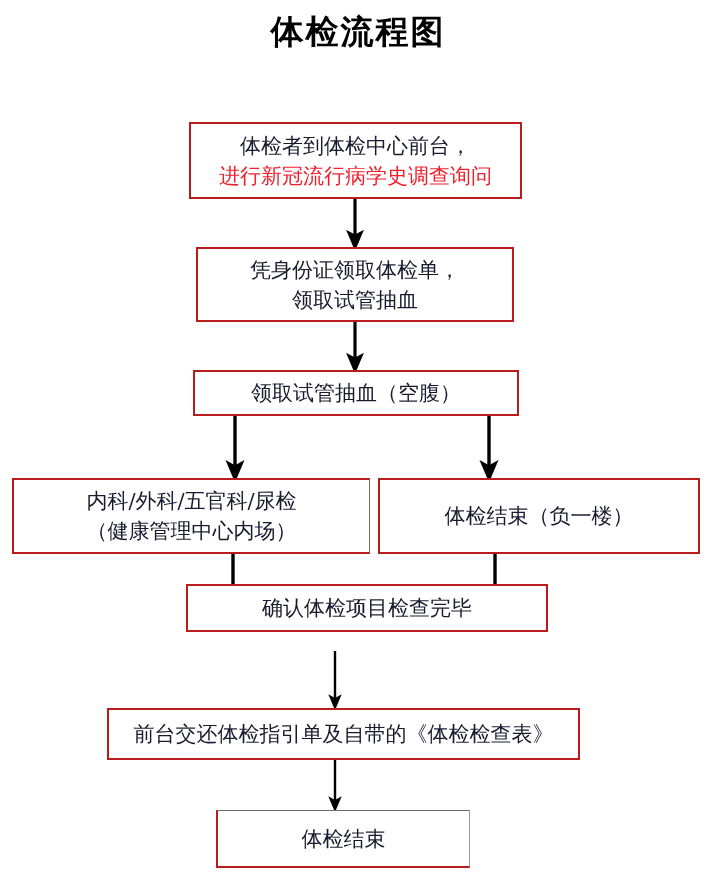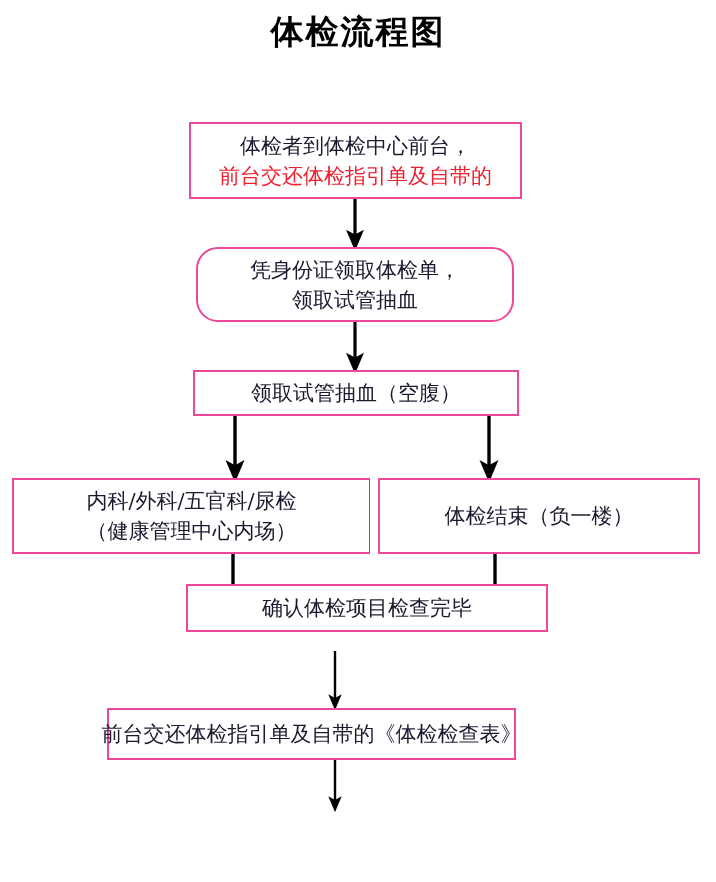--- a/index.html
+++ b/index.html
@@ -33,21 +33,21 @@
     font-weight: bold;
     color: #000000;
     letter-spacing: 2px;
     line-height: 48px;
     white-space: pre;
   }
 
   .node {
     position: absolute;
     box-sizing: border-box;
-    border: 2px solid #ec4899;
+    border: 2px solid #b91c1c;
     background: #ffffff;
     display: flex;
     flex-direction: column;
     align-items: center;
     justify-content: center;
     text-align: center;
     color: #1a1a2e;
     font-size: 21px;
     line-height: 30px;
     font-family: "DejaVu Serif", "Liberation Serif", serif;
@@ -111,24 +111,24 @@
 
     <line x1="495" y1="554" x2="495" y2="597" stroke="#000000" stroke-width="3.4" marker-end="url(#arrowhead)"></line>
 
     <line x1="335" y1="651" x2="335" y2="702" stroke="#000000" stroke-width="2.4" marker-end="url(#arrowhead)"></line>
 
     <line x1="335" y1="760" x2="335" y2="804" stroke="#000000" stroke-width="2.4" marker-end="url(#arrowhead)"></line>
   </svg>
 
   <div class="node" style="left:189px; top:122px; width:333px; height:77px;">
     <span class="line">体检者到体检中心前台，</span>
-    <span class="line red">前台交还体检指引单及自带的</span>
+    <span class="line red">进行新冠流行病学史调查询问</span>
   </div>
 
-  <div class="node" style="left:196px; top:247px; width:318px; height:75px;border-radius:22px;">
+  <div class="node" style="left:196px; top:247px; width:318px; height:75px;">
     <span class="line">凭身份证领取体检单，</span>
     <span class="line">领取试管抽血</span>
   </div>
 
   <div class="node light-edge-left" style="left:12px; top:478px; width:358px; height:76px;">
     <span class="line">内科/外科/五官科/尿检</span>
     <span class="line">（健康管理中心内场）</span>
   </div>
 
   <div class="node" style="left:193px; top:370px; width:326px; height:46px;">
@@ -136,18 +136,21 @@
   </div>
 
   <div class="node" style="left:378px; top:478px; width:322px; height:76px;">
     <span class="line">体检结束（负一楼）</span>
   </div>
 
   <div class="node" style="left:186px; top:584px; width:362px; height:48px;">
     <span class="line">确认体检项目检查完毕</span>
   </div>
 
-  <div class="node" style="left:107px; top:708px; width:409px; height:52px;">
+  <div class="node" style="left:107px; top:708px; width:473px; height:52px;">
     <span class="line">前台交还体检指引单及自带的《体检检查表》</span>
   </div>
 
+  <div class="node light-edge" style="left:216px; top:810px; width:254px; height:58px;">
+    <span class="line">体检结束</span>
+  </div>
 
 </div>
 
 </body></html>

